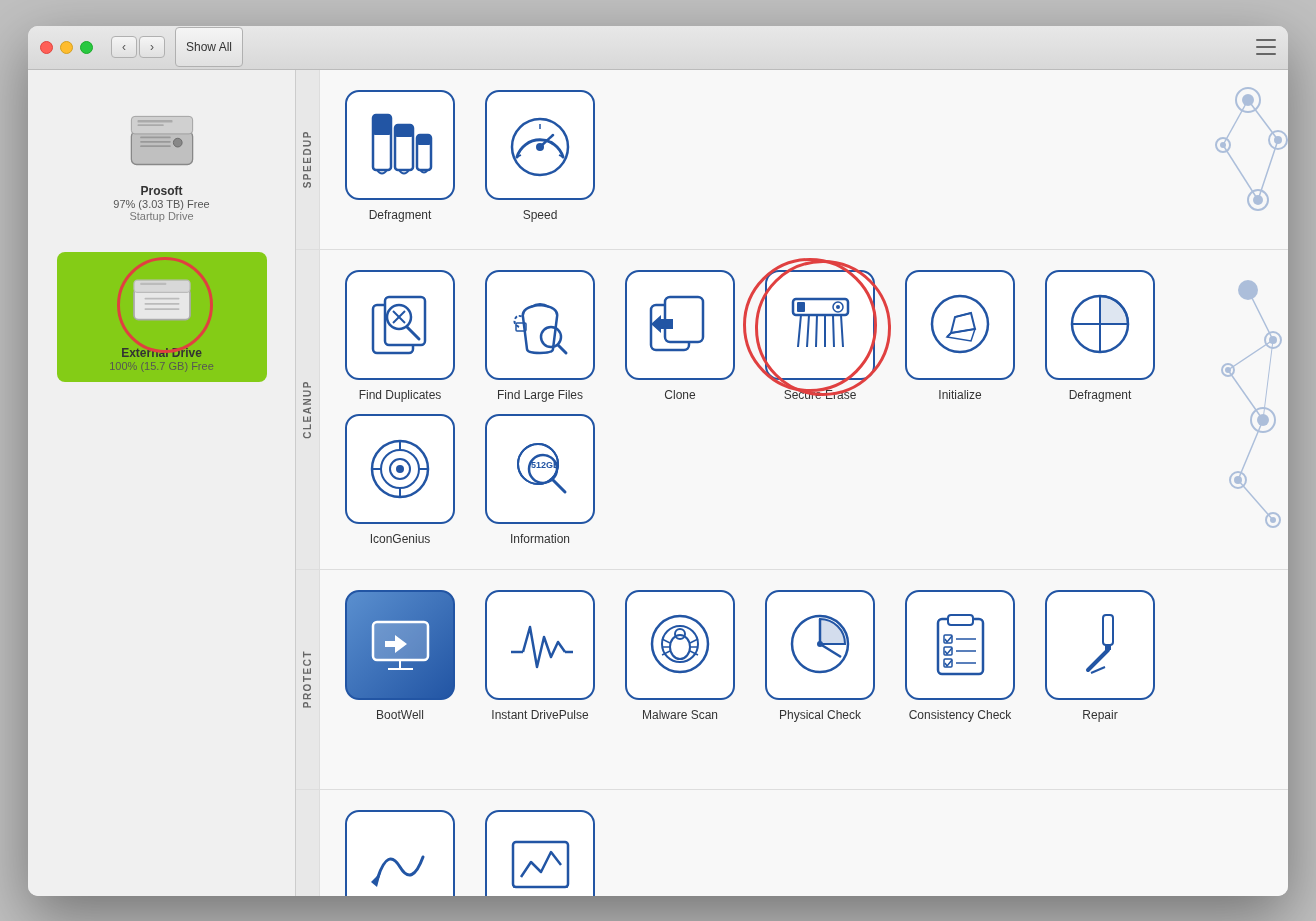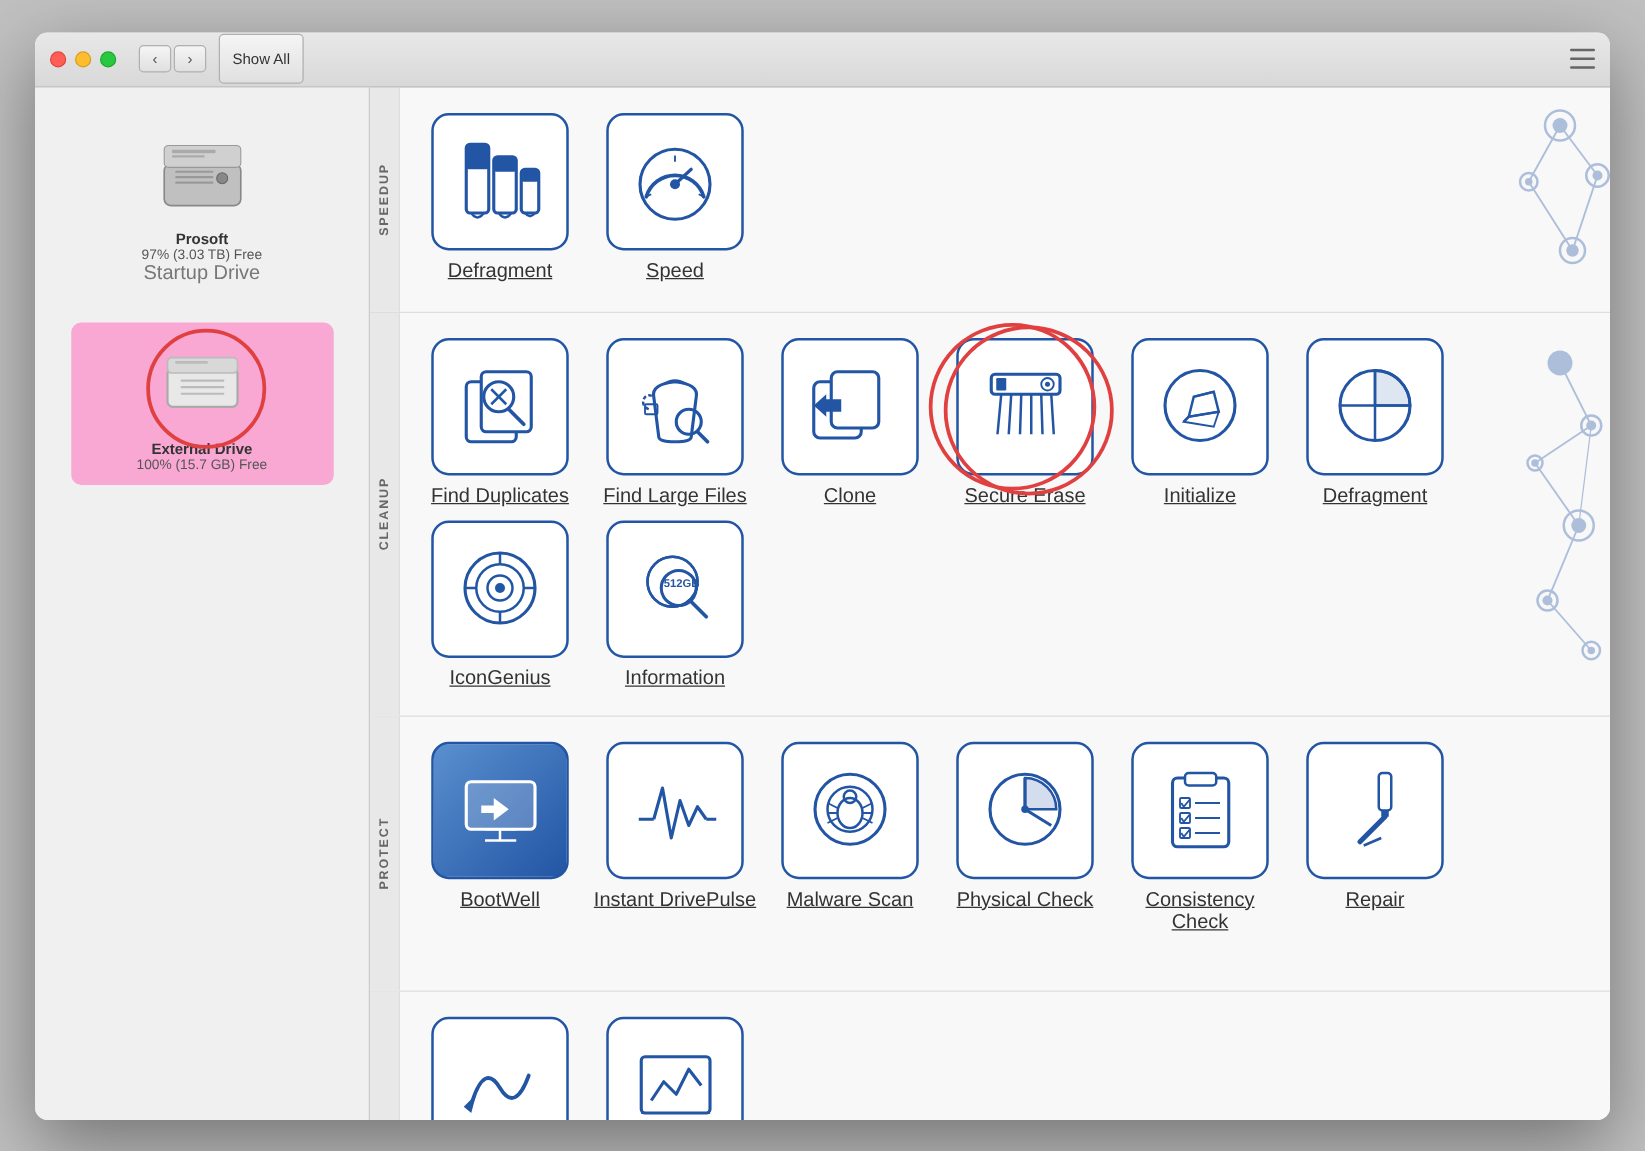--- a/index.html
+++ b/index.html
@@ -109,21 +109,21 @@
     .drive-item {
       display: flex;
       flex-direction: column;
       align-items: center;
       padding: 10px;
       border-radius: 8px;
       cursor: pointer;
       width: 210px;
     }
     .drive-item.selected {
-      background: #f9a8d4;
+      background: #84cc16;
     }
     .drive-icon-container {
       position: relative;
       width: 80px;
       height: 80px;
       display: flex;
       align-items: center;
       justify-content: center;
     }
     .drive-icon-container.circled::before {
@@ -144,21 +144,21 @@
       font-size: 12px;
       font-weight: bold;
       color: #333;
       margin-top: 4px;
     }
     .drive-info {
       font-size: 11px;
       color: #555;
     }
     .drive-type {
-      font-size: 16px;
+      font-size: 11px;
       color: #777;
     }
     
     .content-area {
       flex: 1;
       overflow-y: auto;
       background: #f8f8f8;
     }
     .section {
       display: flex;
@@ -218,25 +218,24 @@
       content: '';
       position: absolute;
       width: 130px;
       height: 130px;
       border: 3px solid #e04040;
       border-radius: 50%;
       top: -12px;
       left: -12px;
     }
     .tool-label {
-      font-size: 16px;
+      font-size: 12px;
       color: #333;
       margin-top: 8px;
       text-align: center;
-      text-decoration: underline;
     }
     
     .icon-svg {
       width: 75px;
       height: 75px;
     }
     
     .tool-item.highlighted .tool-icon-box {
       background: linear-gradient(135deg, #4a90d9, #2255a4);
     }

